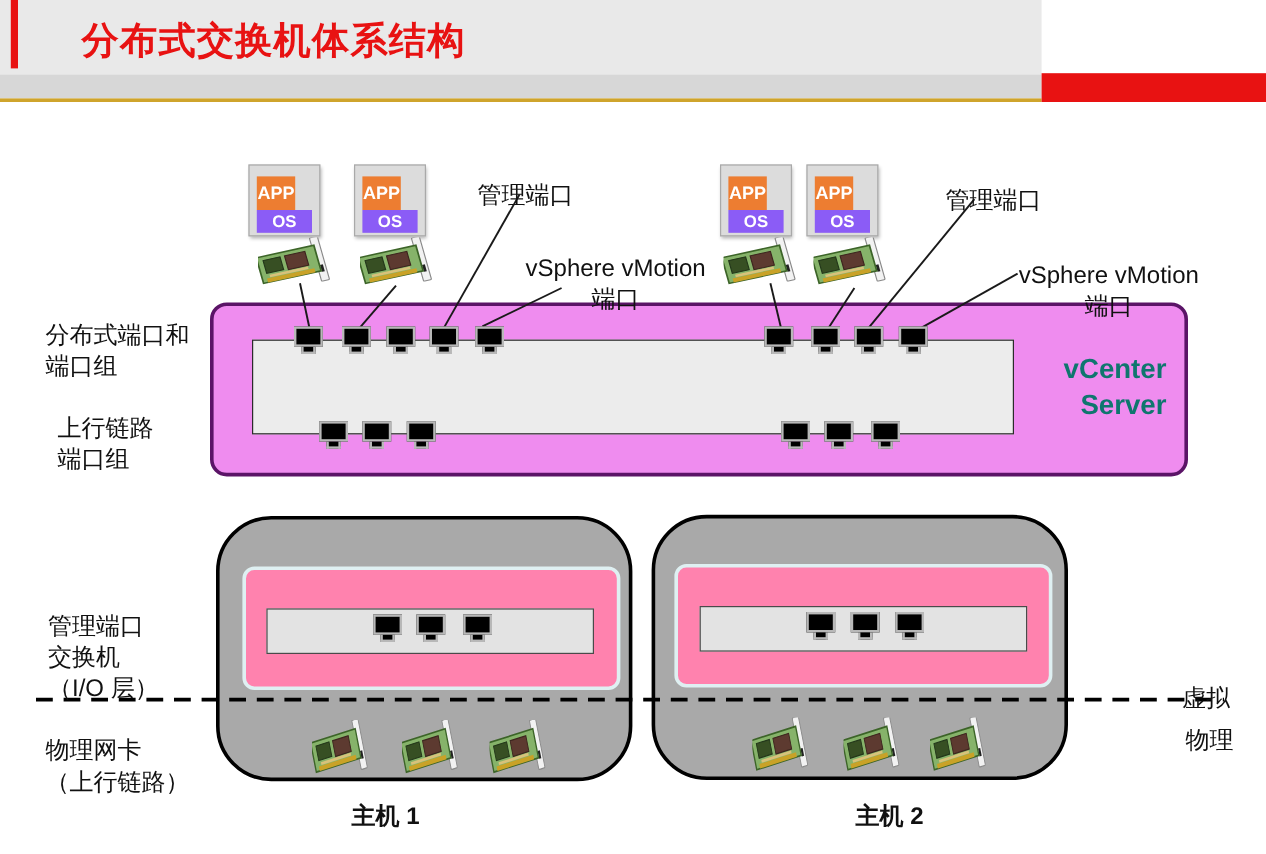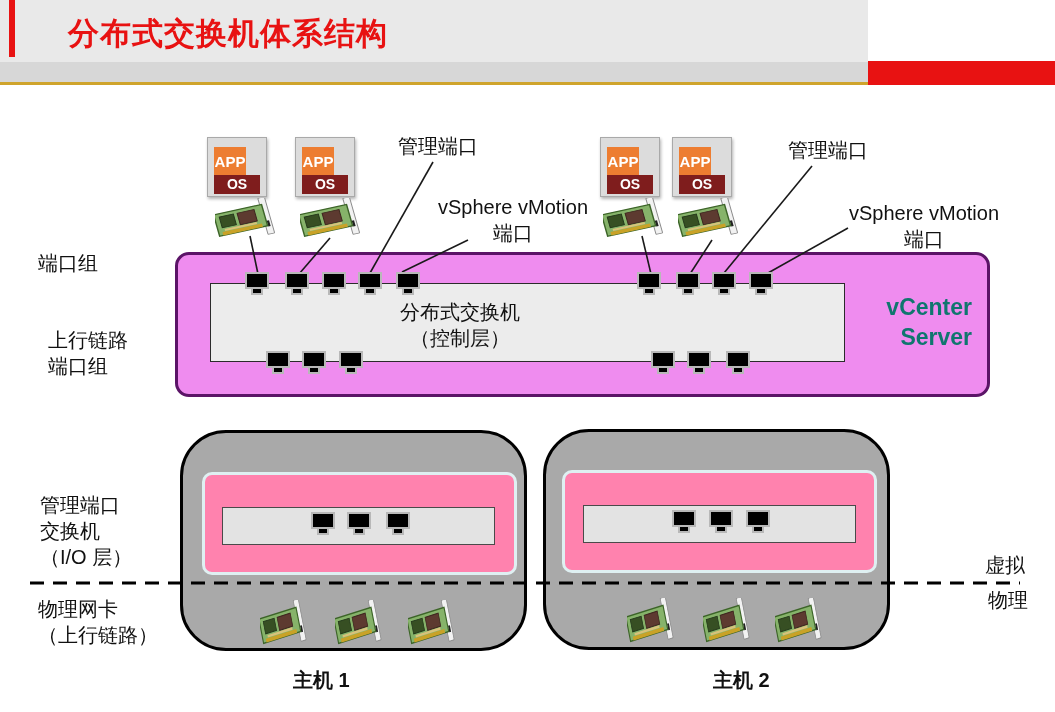--- a/index.html
+++ b/index.html
@@ -8,21 +8,21 @@
 
   
   .band1{position:absolute;left:0;top:0;width:868px;height:62px;background:#e9e9e9;z-index:1;}
   .band2{position:absolute;left:0;top:62px;width:868px;height:20px;background:#d7d7d7;z-index:1;}
   .goldline{position:absolute;left:0;top:82px;width:868px;height:3px;background:#cfa42c;z-index:1;}
   .redblock{position:absolute;left:868px;top:61px;width:187px;height:24px;background:#e81212;z-index:1;}
   .redbar{position:absolute;left:9px;top:0;width:6px;height:57px;background:#e81212;z-index:2;}
   .title{position:absolute;left:36px;top:13px;font-size:31px;font-weight:bold;color:#e81212;z-index:2;letter-spacing:1px;margin-left:32px;}
 
   
-  .lbl{position:absolute;font-size:20px;line-height:26px;color:#111;z-index:7;white-space:nowrap;}
+  .lbl{position:absolute;font-size:20px;line-height:26px;color:#111;z-index:7;white-space:nowrap;margin-top:17px;}
   .center{text-align:center;}
 
   
   .dvs{position:absolute;left:175px;top:252px;width:815px;height:145px;background:#ef8cef;
        border:3px solid #5b1467;border-radius:14px;box-sizing:border-box;z-index:2;}
   .dvs-inner{position:absolute;left:210px;top:283px;width:635px;height:79px;background:#ececec;
        border:1px solid #2b2b2b;box-sizing:border-box;z-index:3;}
   .ctrl-text{position:absolute;left:330px;top:299px;width:260px;font-size:20px;line-height:26px;
        text-align:center;z-index:7;}
   .vcenter-text{position:absolute;left:840px;top:292px;width:132px;font-size:23px;line-height:30px;
@@ -41,21 +41,21 @@
   .port::before{content:"";position:absolute;left:0;top:0;width:20px;height:13px;background:#000;
         border:2px solid #b8b8b8;}
   .port::after{content:"";position:absolute;left:6px;top:17px;width:8px;height:4px;background:#000;
         border:2px solid #b8b8b8;border-top:none;}
 
   
   .vmicon{position:absolute;top:137px;width:60px;height:60px;background:#dcdcdc;border:1px solid #a9a9a9;
         box-shadow:1px 2px 3px rgba(0,0,0,.3);z-index:6;box-sizing:border-box;padding:9px 0 0 6px;}
   .vm-app{width:32px;height:28px;background:#ed7d31;color:#fff;font-weight:bold;font-size:15px;
         text-align:center;line-height:29px;}
-  .vm-os{width:46px;height:19px;background:#7f1d1d;color:#fff;font-weight:bold;font-size:14px;
+  .vm-os{width:46px;height:19px;background:#8b5cf6;color:#fff;font-weight:bold;font-size:14px;
         text-align:center;line-height:19px;}
 
   
   .nic{position:absolute;z-index:6;}
 
   
   #lines{position:absolute;left:0;top:0;width:1055px;height:712px;z-index:4;pointer-events:none;}
 
   .hostname{position:absolute;top:667px;font-size:20px;font-weight:bold;z-index:7;}
 </style>
@@ -80,24 +80,20 @@
         <rect x="5" y="34" width="42" height="4" fill="#c9a227"></rect>
         <rect x="6" y="16" width="15" height="13" fill="#374f23" stroke="#23371a"></rect>
         <rect x="25" y="16" width="18" height="14" fill="#5d3a30" stroke="#3d251e"></rect>
         <rect x="8" y="31" width="34" height="2.5" fill="#d8c27a"></rect>
       </g>
     </defs>
   </svg>
 
   <div class="dvs"></div>
   <div class="dvs-inner"></div>
-  <div class="ctrl-text">
-    <div>分布式交换机</div>
-    <div>（控制层）</div>
-  </div>
   <div class="vcenter-text">
     <div>vCenter</div>
     <div>Server</div>
   </div>
 
   <div class="host" style="left:180px;top:430px;"></div>
   <div class="host" style="left:543px;top:429px;"></div>
   <div class="pinkbox" style="left:202px;top:472px;"></div>
   <div class="pinkbox" style="left:562px;top:470px;"></div>
   <div class="strip" style="left:222px;top:507px;"></div>
@@ -195,20 +191,21 @@
     <div>vSphere vMotion</div>
     <div>端口</div>
   </div>
   <div class="lbl" style="left:788px;top:137px;">管理端口</div>
   <div class="lbl center" style="left:843px;top:200px;width:162px;">
     <div>vSphere vMotion</div>
     <div>端口</div>
   </div>
 
   <div class="lbl" style="left:38px;top:250px;">
+    <div>分布式端口和</div>
     <div>端口组</div>
   </div>
   <div class="lbl" style="left:48px;top:327px;">
     <div>上行链路</div>
     <div>端口组</div>
   </div>
   <div class="lbl" style="left:40px;top:492px;">
     <div>管理端口</div>
     <div>交换机</div>
     <div>（I/O 层）</div>

